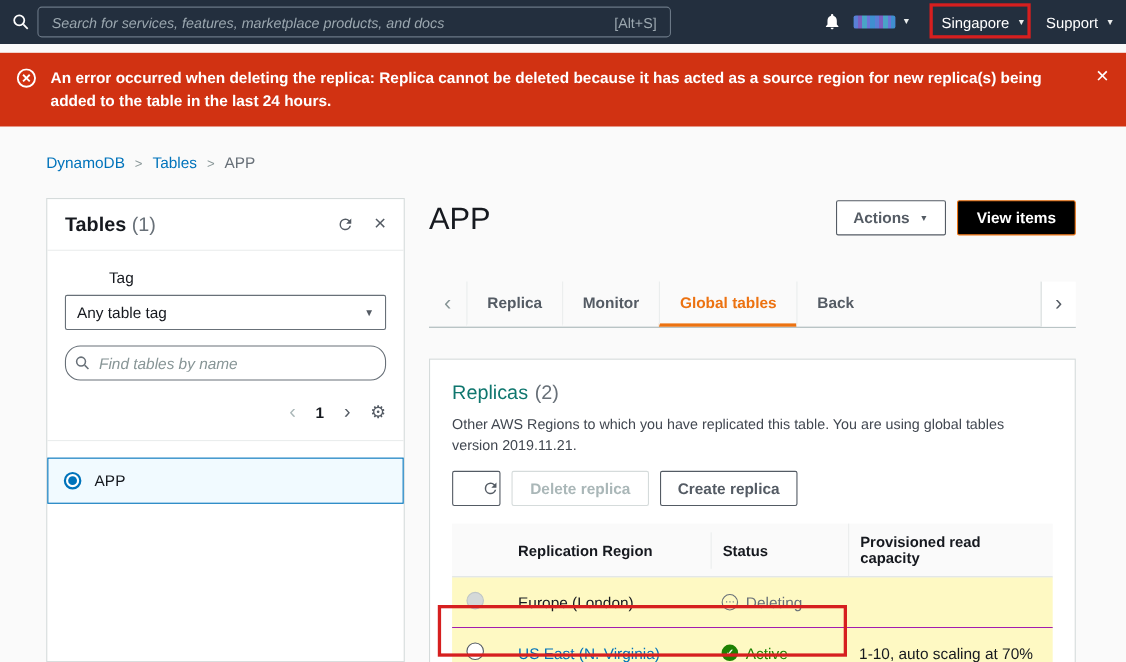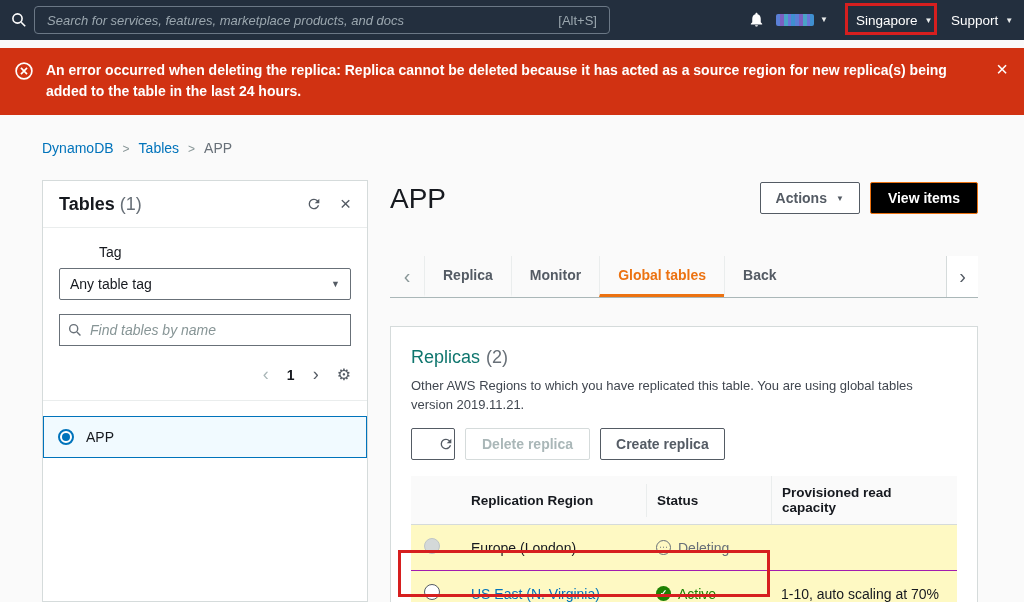--- a/index.html
+++ b/index.html
@@ -53,21 +53,21 @@
   .icon-btn { background:none; border:none; cursor:pointer; color:#545b64; display:flex;
               align-items:center; font-family:inherit; padding:0; }
   .sb-close { font-size:19px; margin-left:18px; color:#545b64; }
   .sb-body { padding:16px; }
   .lbl { font-size:14px; color:#16191f;margin-left:40px; }
   .select { margin-top:8px; height:32px; border:1px solid #687078; border-radius:2px; background:#fff;
             display:flex; align-items:center; padding:0 10px; font-size:14px; color:#16191f; cursor:pointer; }
   .select-caret { color:#545b64; font-size:9px; }
   .search-wrap { position:relative; margin-top:14px; }
   .search-wrap svg { position:absolute; left:9px; top:9px; }
-  .search-input { width:100%; height:32px; border:1px solid #687078; border-radius:0;
+  .search-input { width:100%; height:32px; border:1px solid #687078; border-radius:14px;
                   padding:0 8px 0 30px; font-size:14px; font-family:inherit; background:#fff; color:#16191f; }
   .search-input::placeholder { font-style:italic; color:#879596; }
   .pager { margin-top:18px; display:flex; justify-content:flex-end; align-items:center; gap:18px; }
   .pg-prev { color:#aab7b8; font-size:18px; cursor:pointer; }
   .pg-num { font-size:14px; font-weight:bold; color:#16191f; }
   .pg-next { color:#545b64; font-size:18px; cursor:pointer; }
   .pg-gear { color:#545b64; font-size:16px; cursor:pointer; }
   .sb-divider { border-top:1px solid #eaeded; margin:15px -16px 0; }
   .sb-row { margin:15px -16px 0; height:42px; background:#f1faff; border:1px solid #0073bb;
             display:flex; align-items:center; gap:12px; padding:0 14px; cursor:pointer; }

